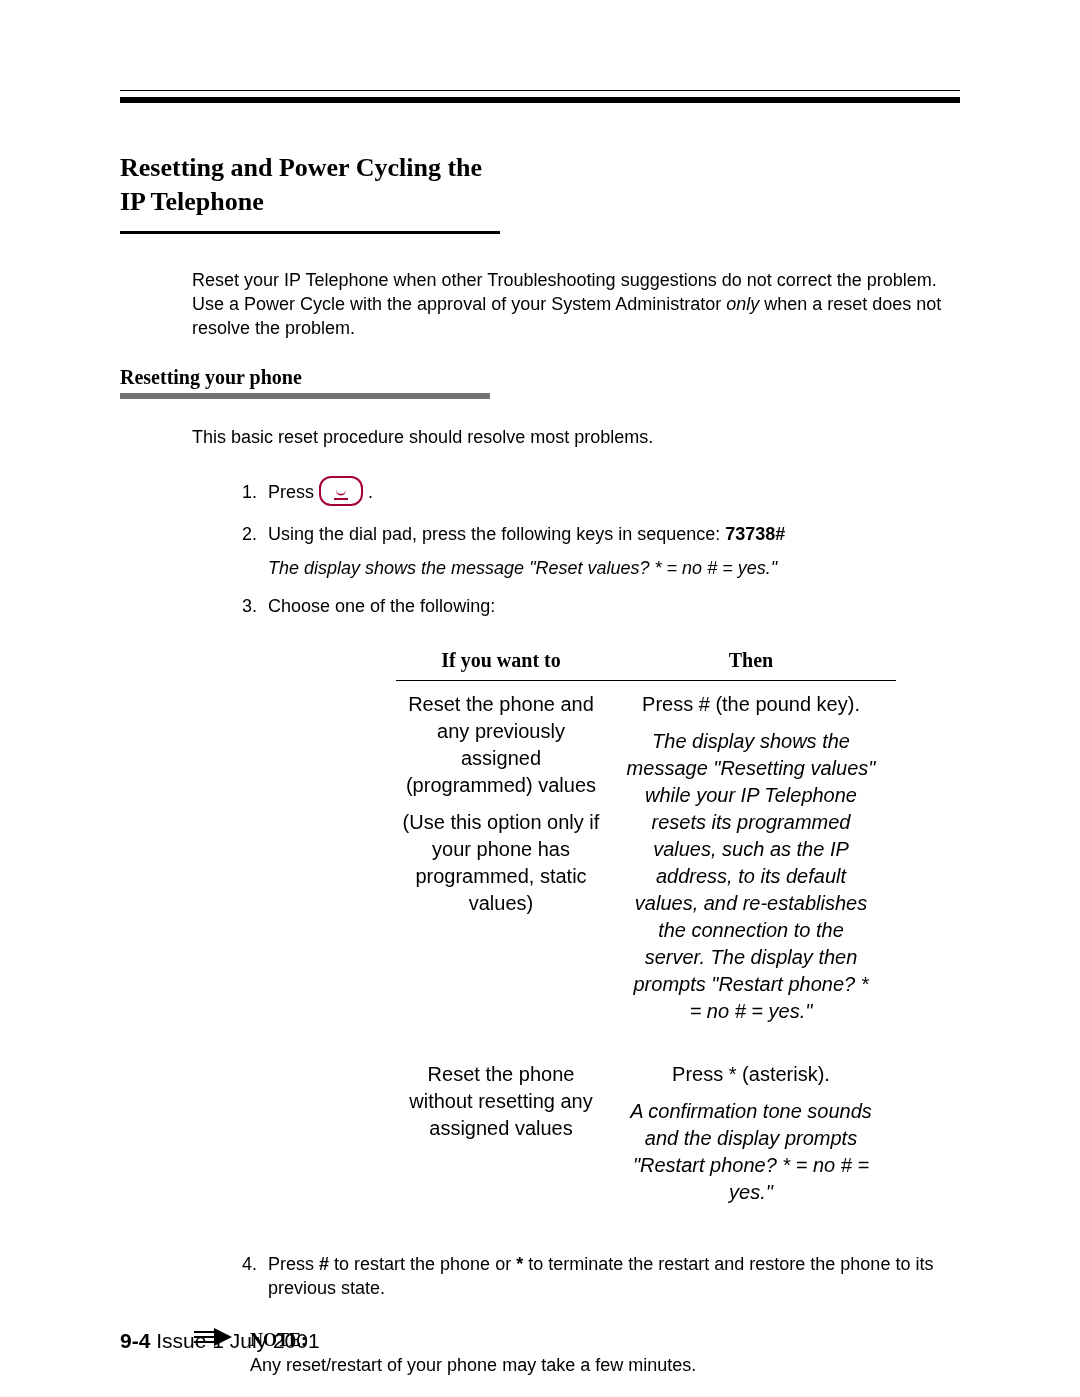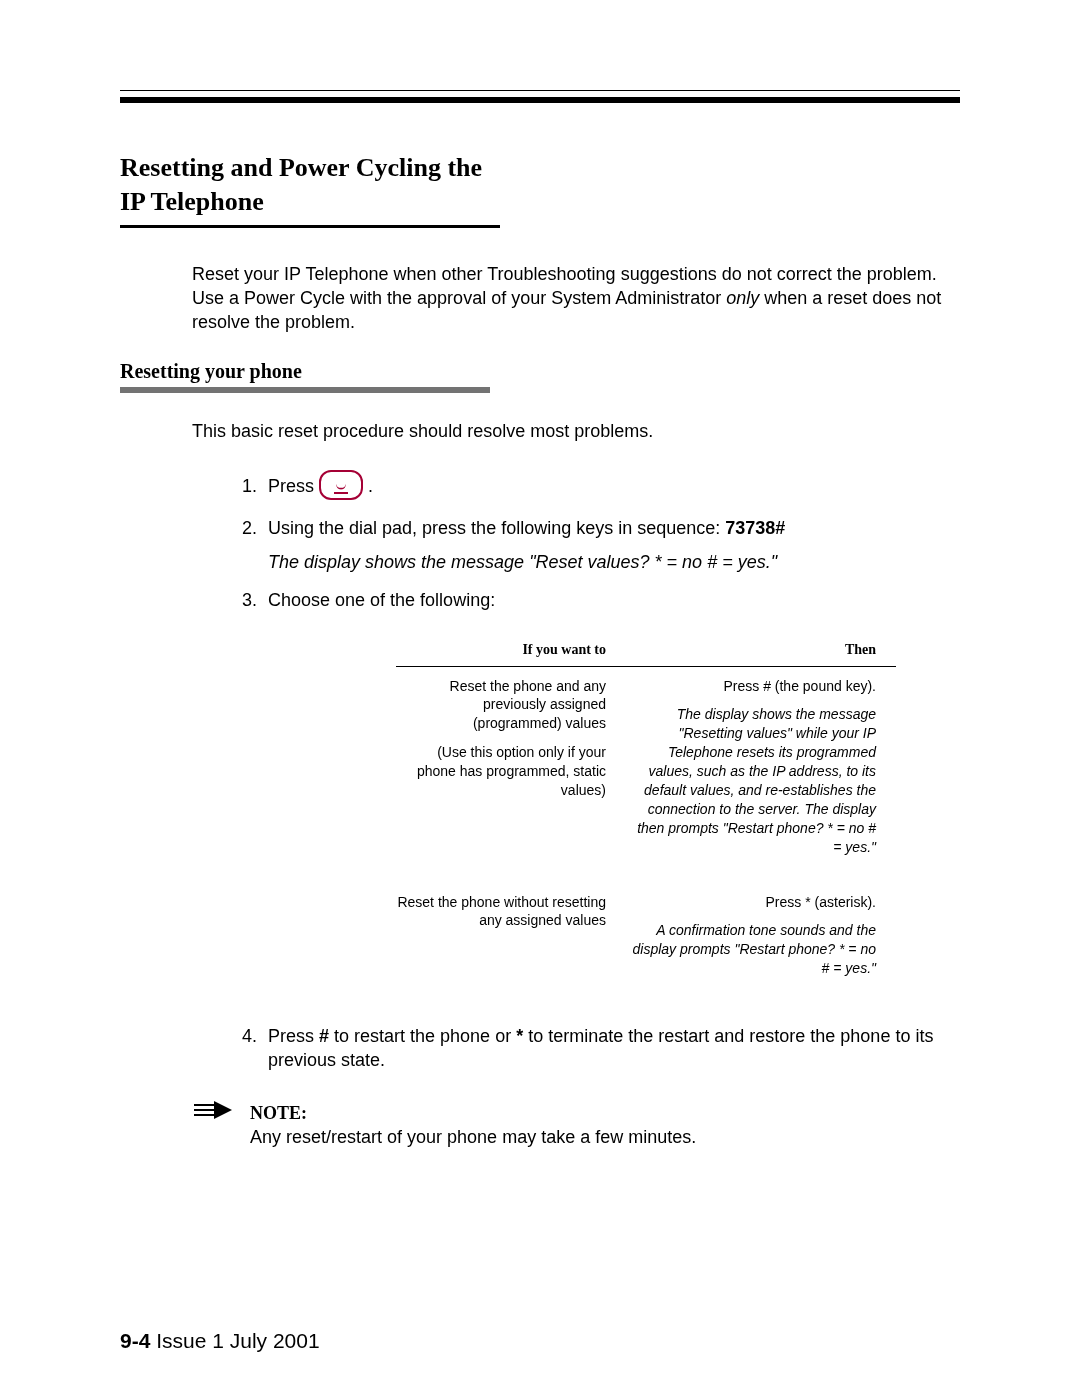--- a/index.html
+++ b/index.html
@@ -27,21 +27,21 @@
   .content-col {
     margin-left: 0;
   }
   .h1 {
     font-family: "Palatino Linotype", "Book Antiqua", Palatino, Georgia, serif;
     font-weight: bold;
     font-size: 26px;
     line-height: 1.3;
     max-width: 380px;
     border-bottom: 3px solid #000;
-    padding-bottom: 6px;
+    padding-bottom: 12px;
     margin-bottom: 34px;
   }
   .body-indent {
     margin-left: 72px;
     font-size: 18px;
     line-height: 1.35;
   }
   .para {
     margin-bottom: 26px;
   }
@@ -98,23 +98,23 @@
     transform: translateX(-50%);
   }
 
   .choice-table {
     margin-left: 128px;
     margin-top: 28px;
     margin-bottom: 20px;
     border-collapse: collapse;
   }
   .choice-table th, .choice-table td {
-    text-align: right;
+    text-align: center;
     vertical-align: top;
-    font-size: 14px;
+    font-size: 20px;
     padding: 0 20px 26px 0;
     line-height: 1.35;
   }
   .choice-table th {
     font-family: "Palatino Linotype", "Book Antiqua", Palatino, Georgia, serif;
     font-weight: bold;
     border-bottom: 1px solid #000;
     padding-bottom: 6px;
   }
   .choice-table tr:first-child th { padding-top: 0; }

